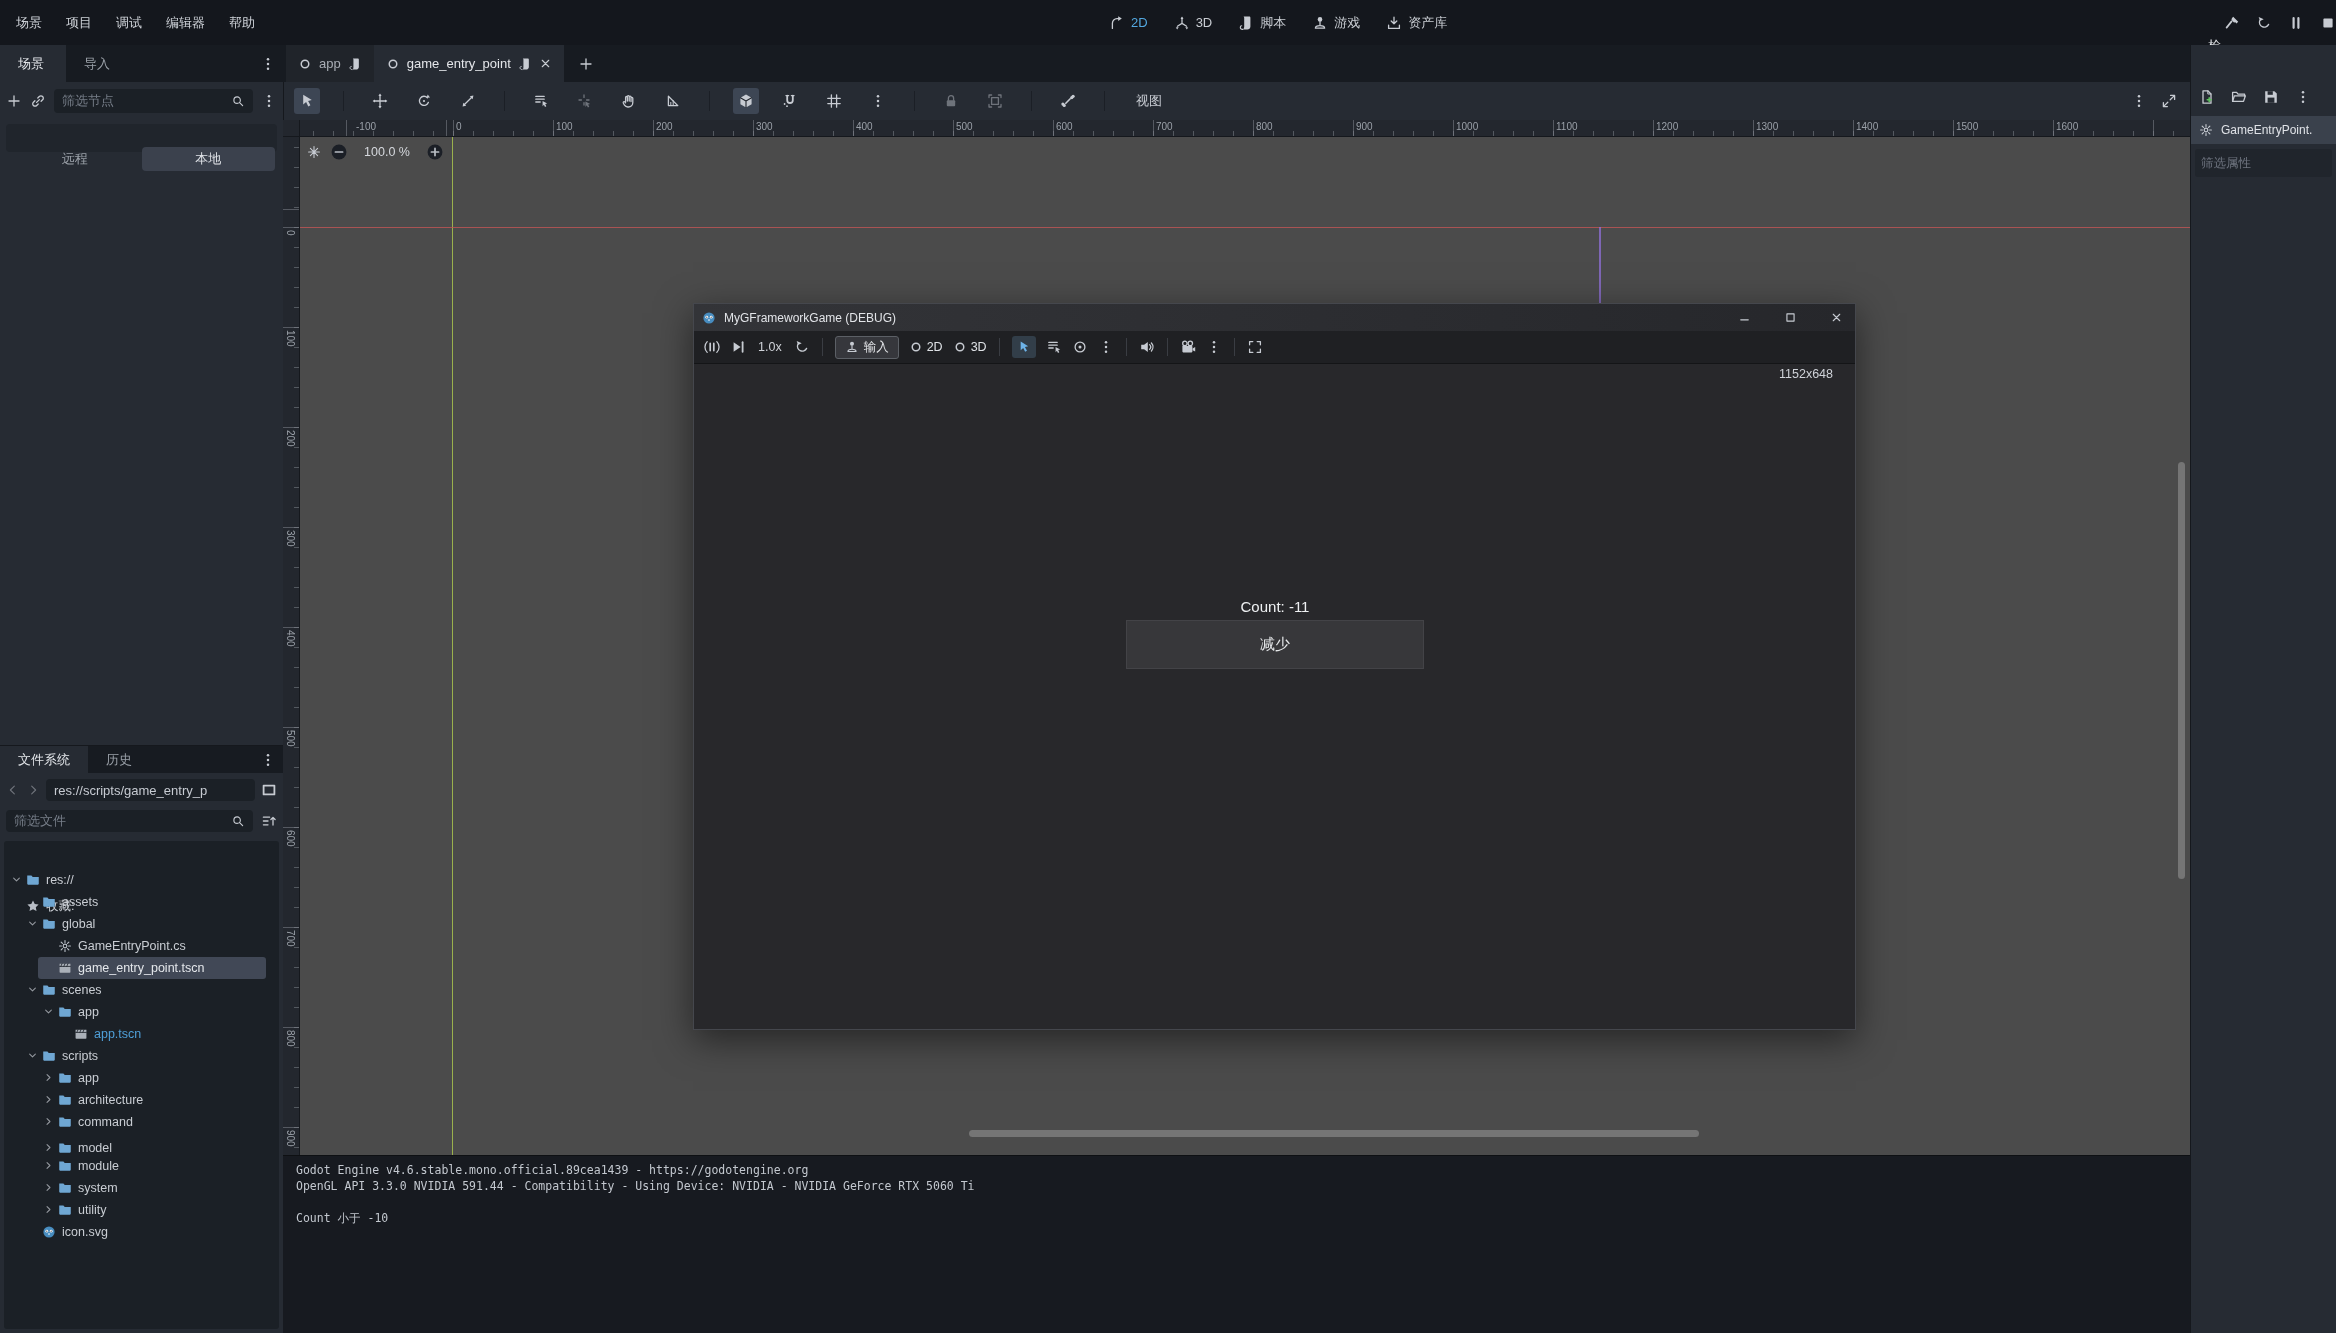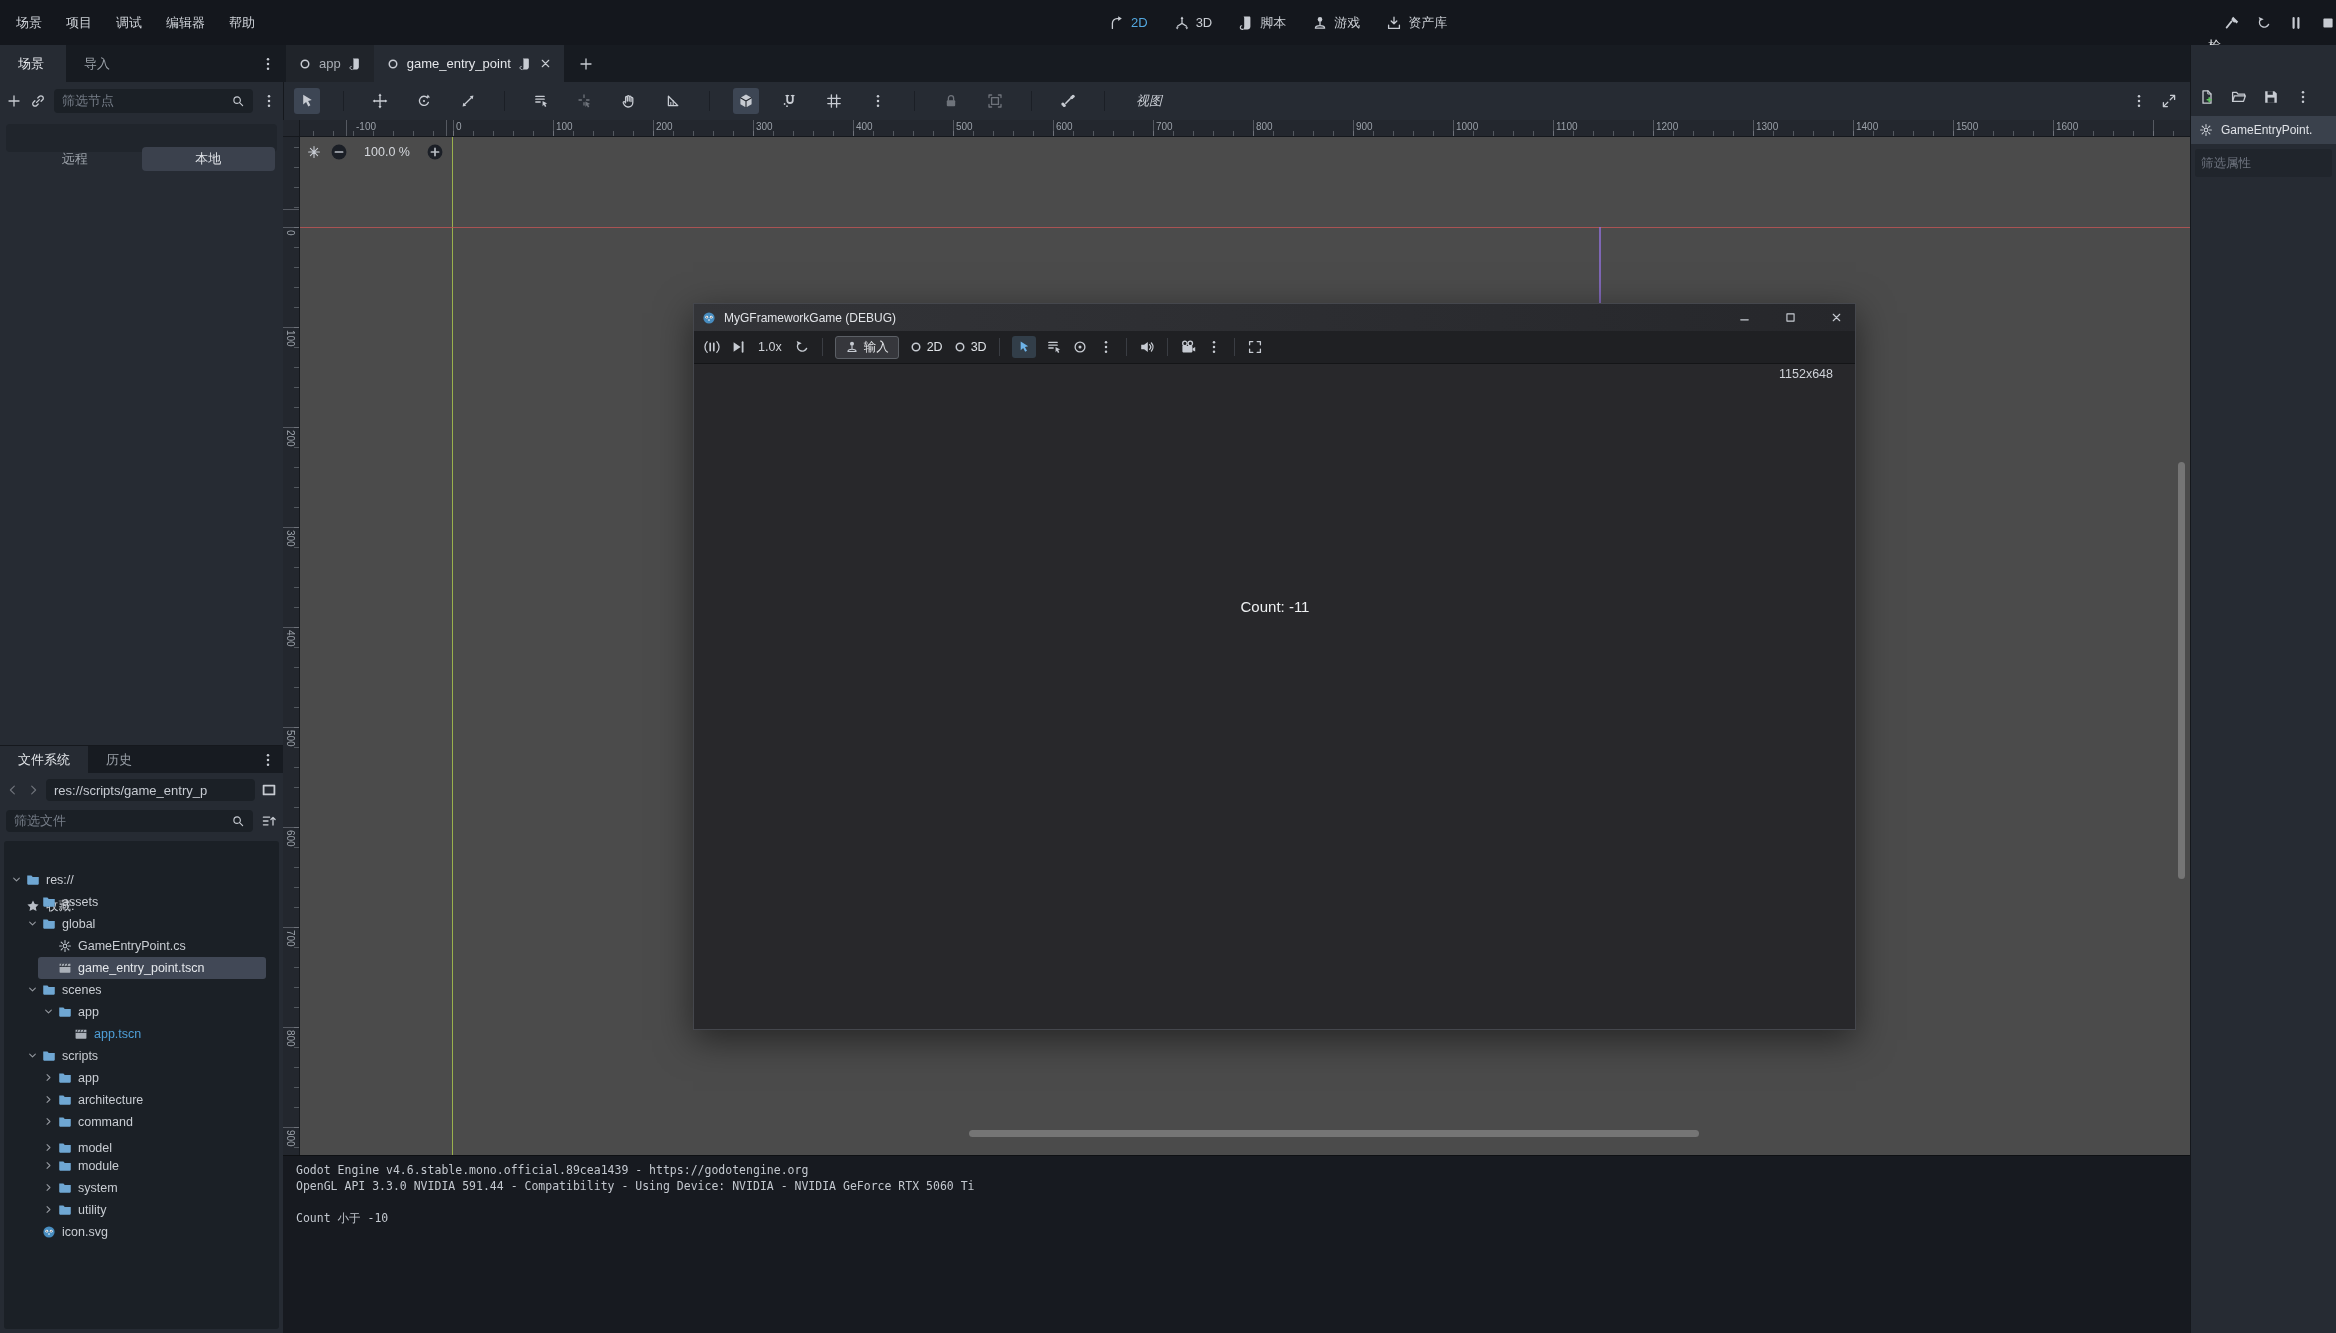--- a/index.html
+++ b/index.html
@@ -194,21 +194,21 @@
   </div>
 
   <div class="abs row" style="left:2190px;top:0;height:37px;">
     <div class="dock-tab active">检查器</div>
     <div class="dock-tab">信号</div>
     <div class="dock-tab">历史</div>
   </div>
 </div>
 
 <div class="abs" id="toolbar2d">
-  <div class="row" style="height:38px;padding-left:10px;gap:18px;font-style:italic;">
+  <div class="row" style="height:38px;padding-left:10px;gap:18px;">
     <div class="toolbtn active">
         <i class="ic blue">
           <svg viewBox="0 0 16 16" fill="none" stroke="currentColor" stroke-width="1.3" stroke-linecap="round" stroke-linejoin="round">
             <path fill="currentColor" stroke="none" d="M4.2 1.8l8.6 5.2-3.7 1 2.3 4.3-2.1 1.1-2.2-4.4-2.9 2.6z"></path>
           </svg>
         </i>
       </div>
     <div class="vsep"></div>
     <div class="toolbtn">
         <i class="ic">
@@ -861,20 +861,21 @@
       </i>
     <div class="gwsep"></div>
     <i class="ic">
         <svg viewBox="0 0 16 16" fill="none" stroke="currentColor" stroke-width="1.3" stroke-linecap="round" stroke-linejoin="round">
           <path d="M2.6 5.8V2.6h3.2M10.2 2.6h3.2v3.2M13.4 10.2v3.2h-3.2M5.8 13.4H2.6v-3.2"></path>
         </svg>
       </i>
     <span class="abs" style="right:22px;top:36px;font-size:12.5px;color:#cfd2d8;">1152x648</span>
   </div>
   <div class="gamebtn" style="top:290px;height:24px;background:transparent;color:#eef0f2;">Count: -11</div>
+  <div class="gamebtn" style="top:316px;height:49px;background:#37373a;border:1px solid #434347;box-sizing:border-box;">减少</div>
 </div>
 
 <div class="abs" id="output">
   <div id="outlines">
       <div class="outline" style="top: 7px;">Godot Engine v4.6.stable.mono.official.89cea1439 - https://godotengine.org</div>
       <div class="outline" style="top: 23px;">OpenGL API 3.3.0 NVIDIA 591.44 - Compatibility - Using Device: NVIDIA - NVIDIA GeForce RTX 5060 Ti</div>
       <div class="outline" style="top: 39px;"></div>
       <div class="outline" style="top: 55px;">Count 小于 -10</div>
     </div>
 

